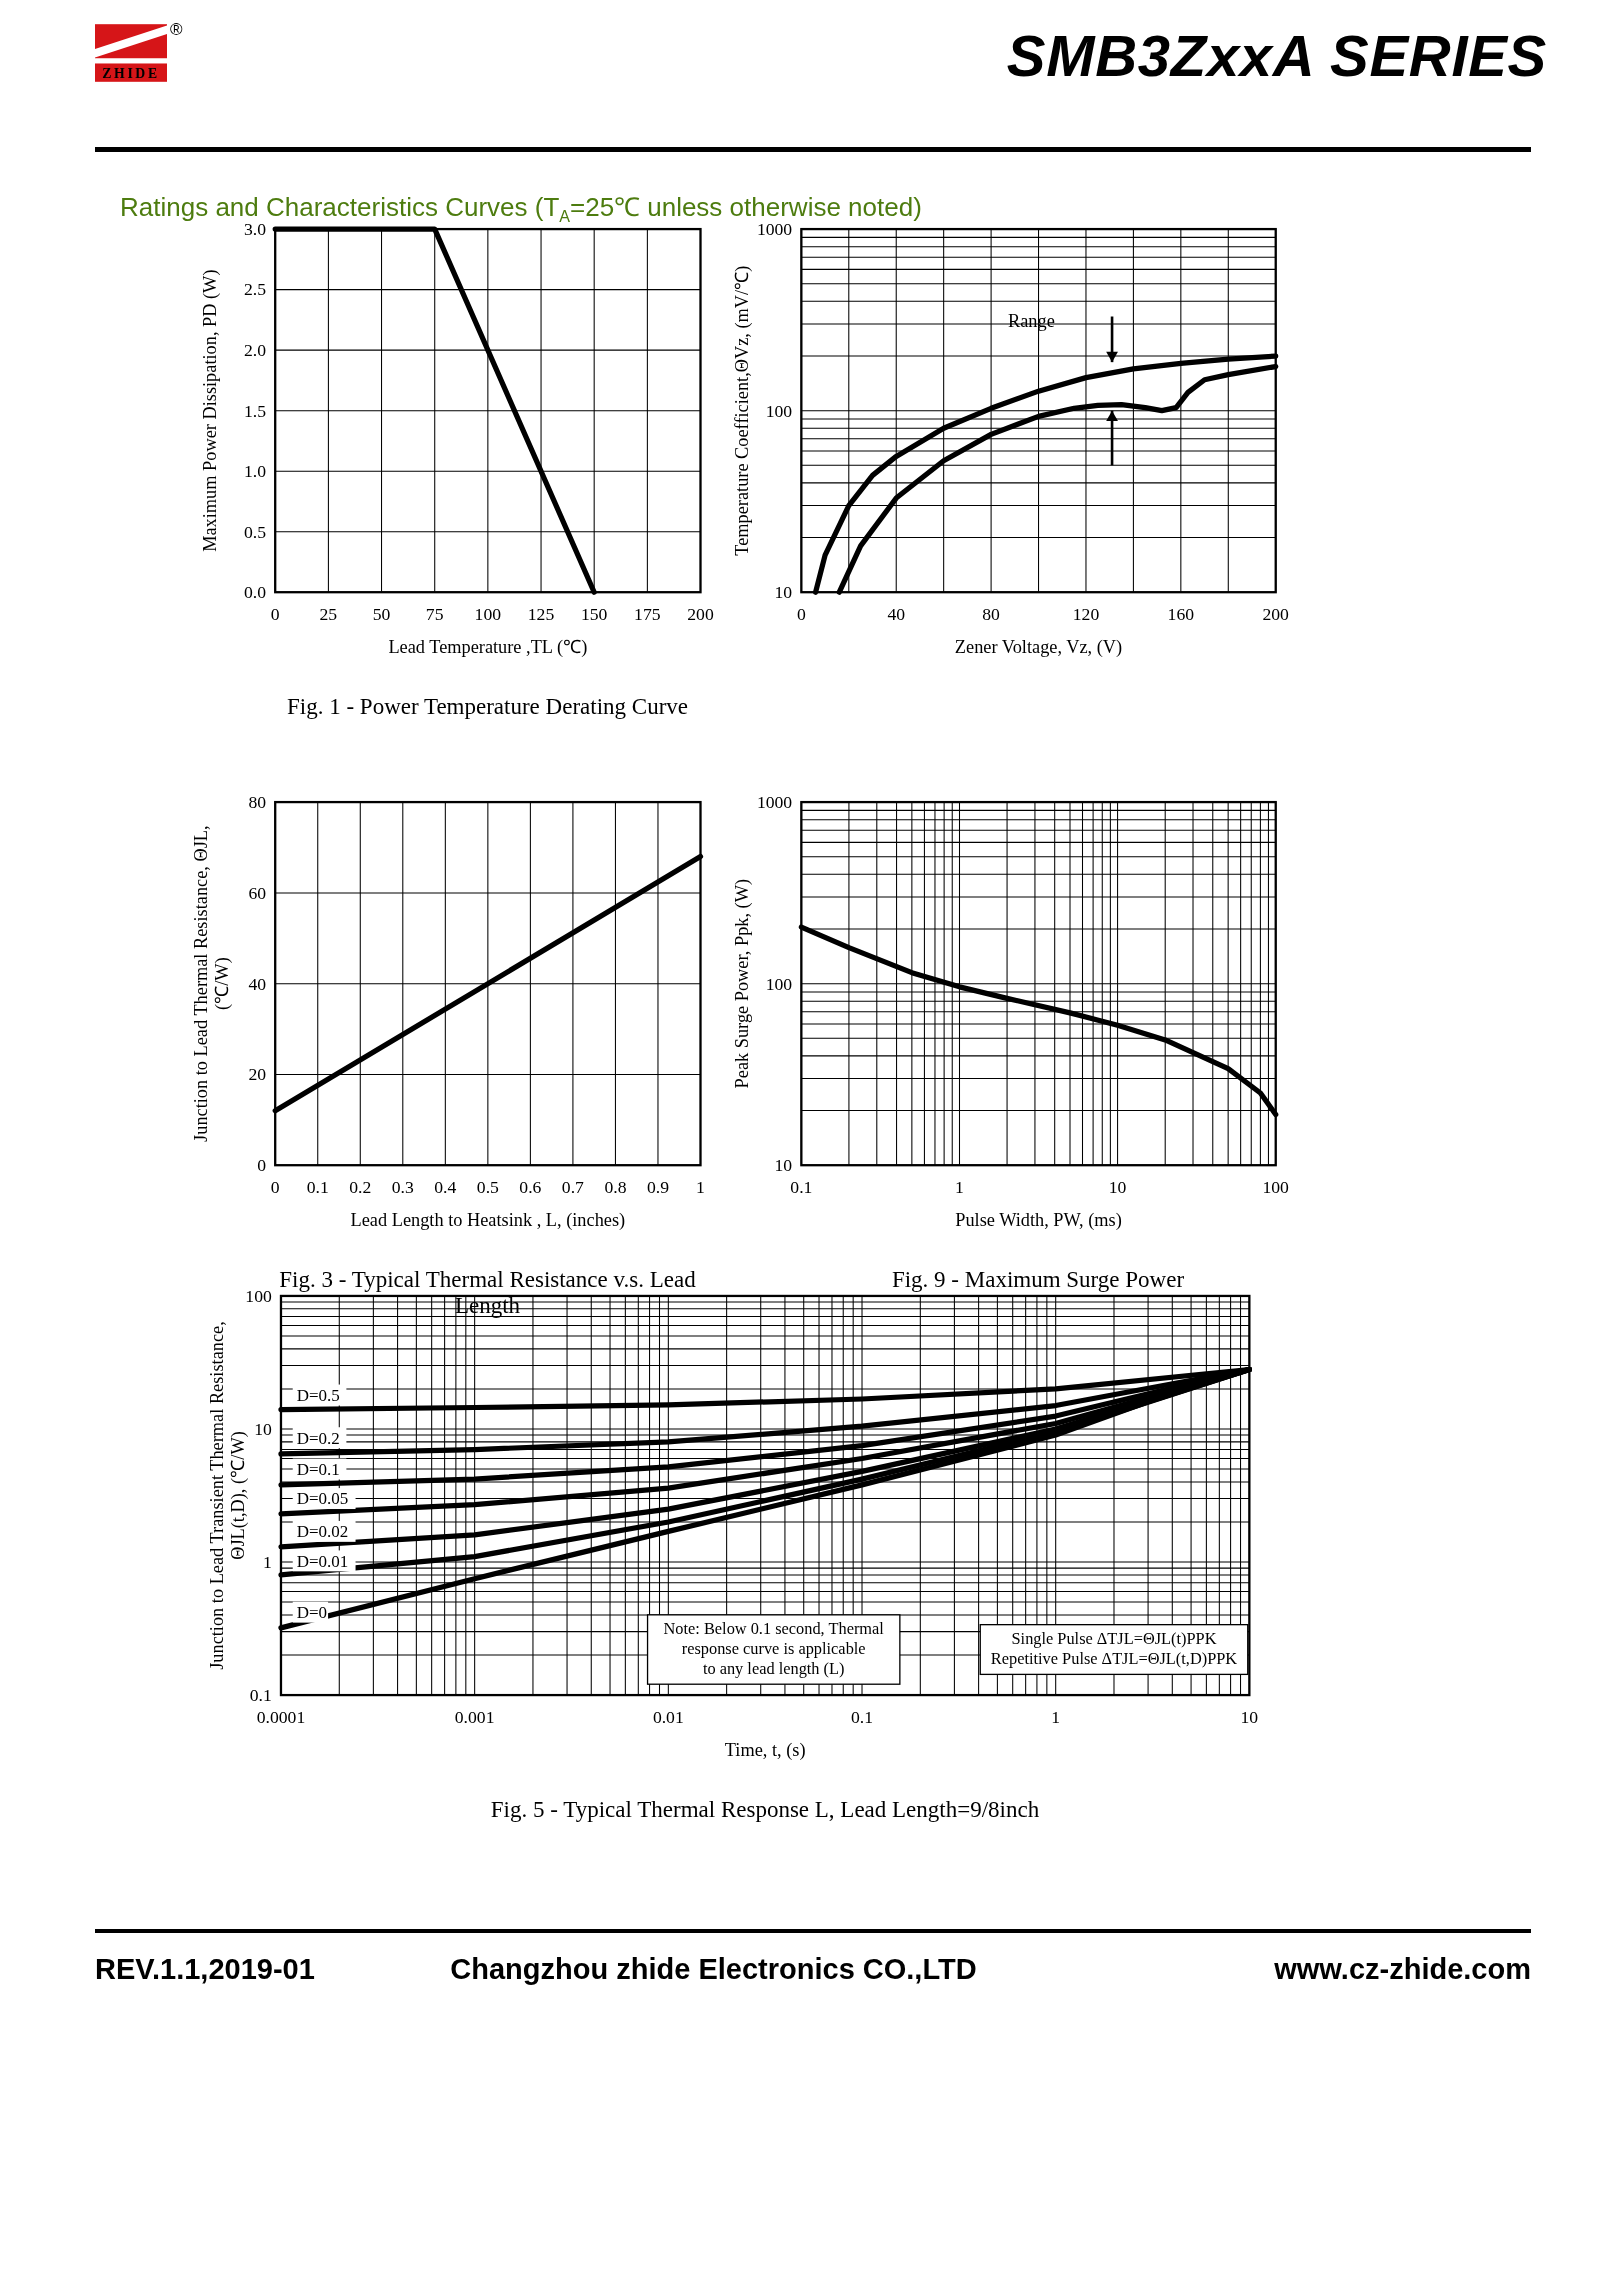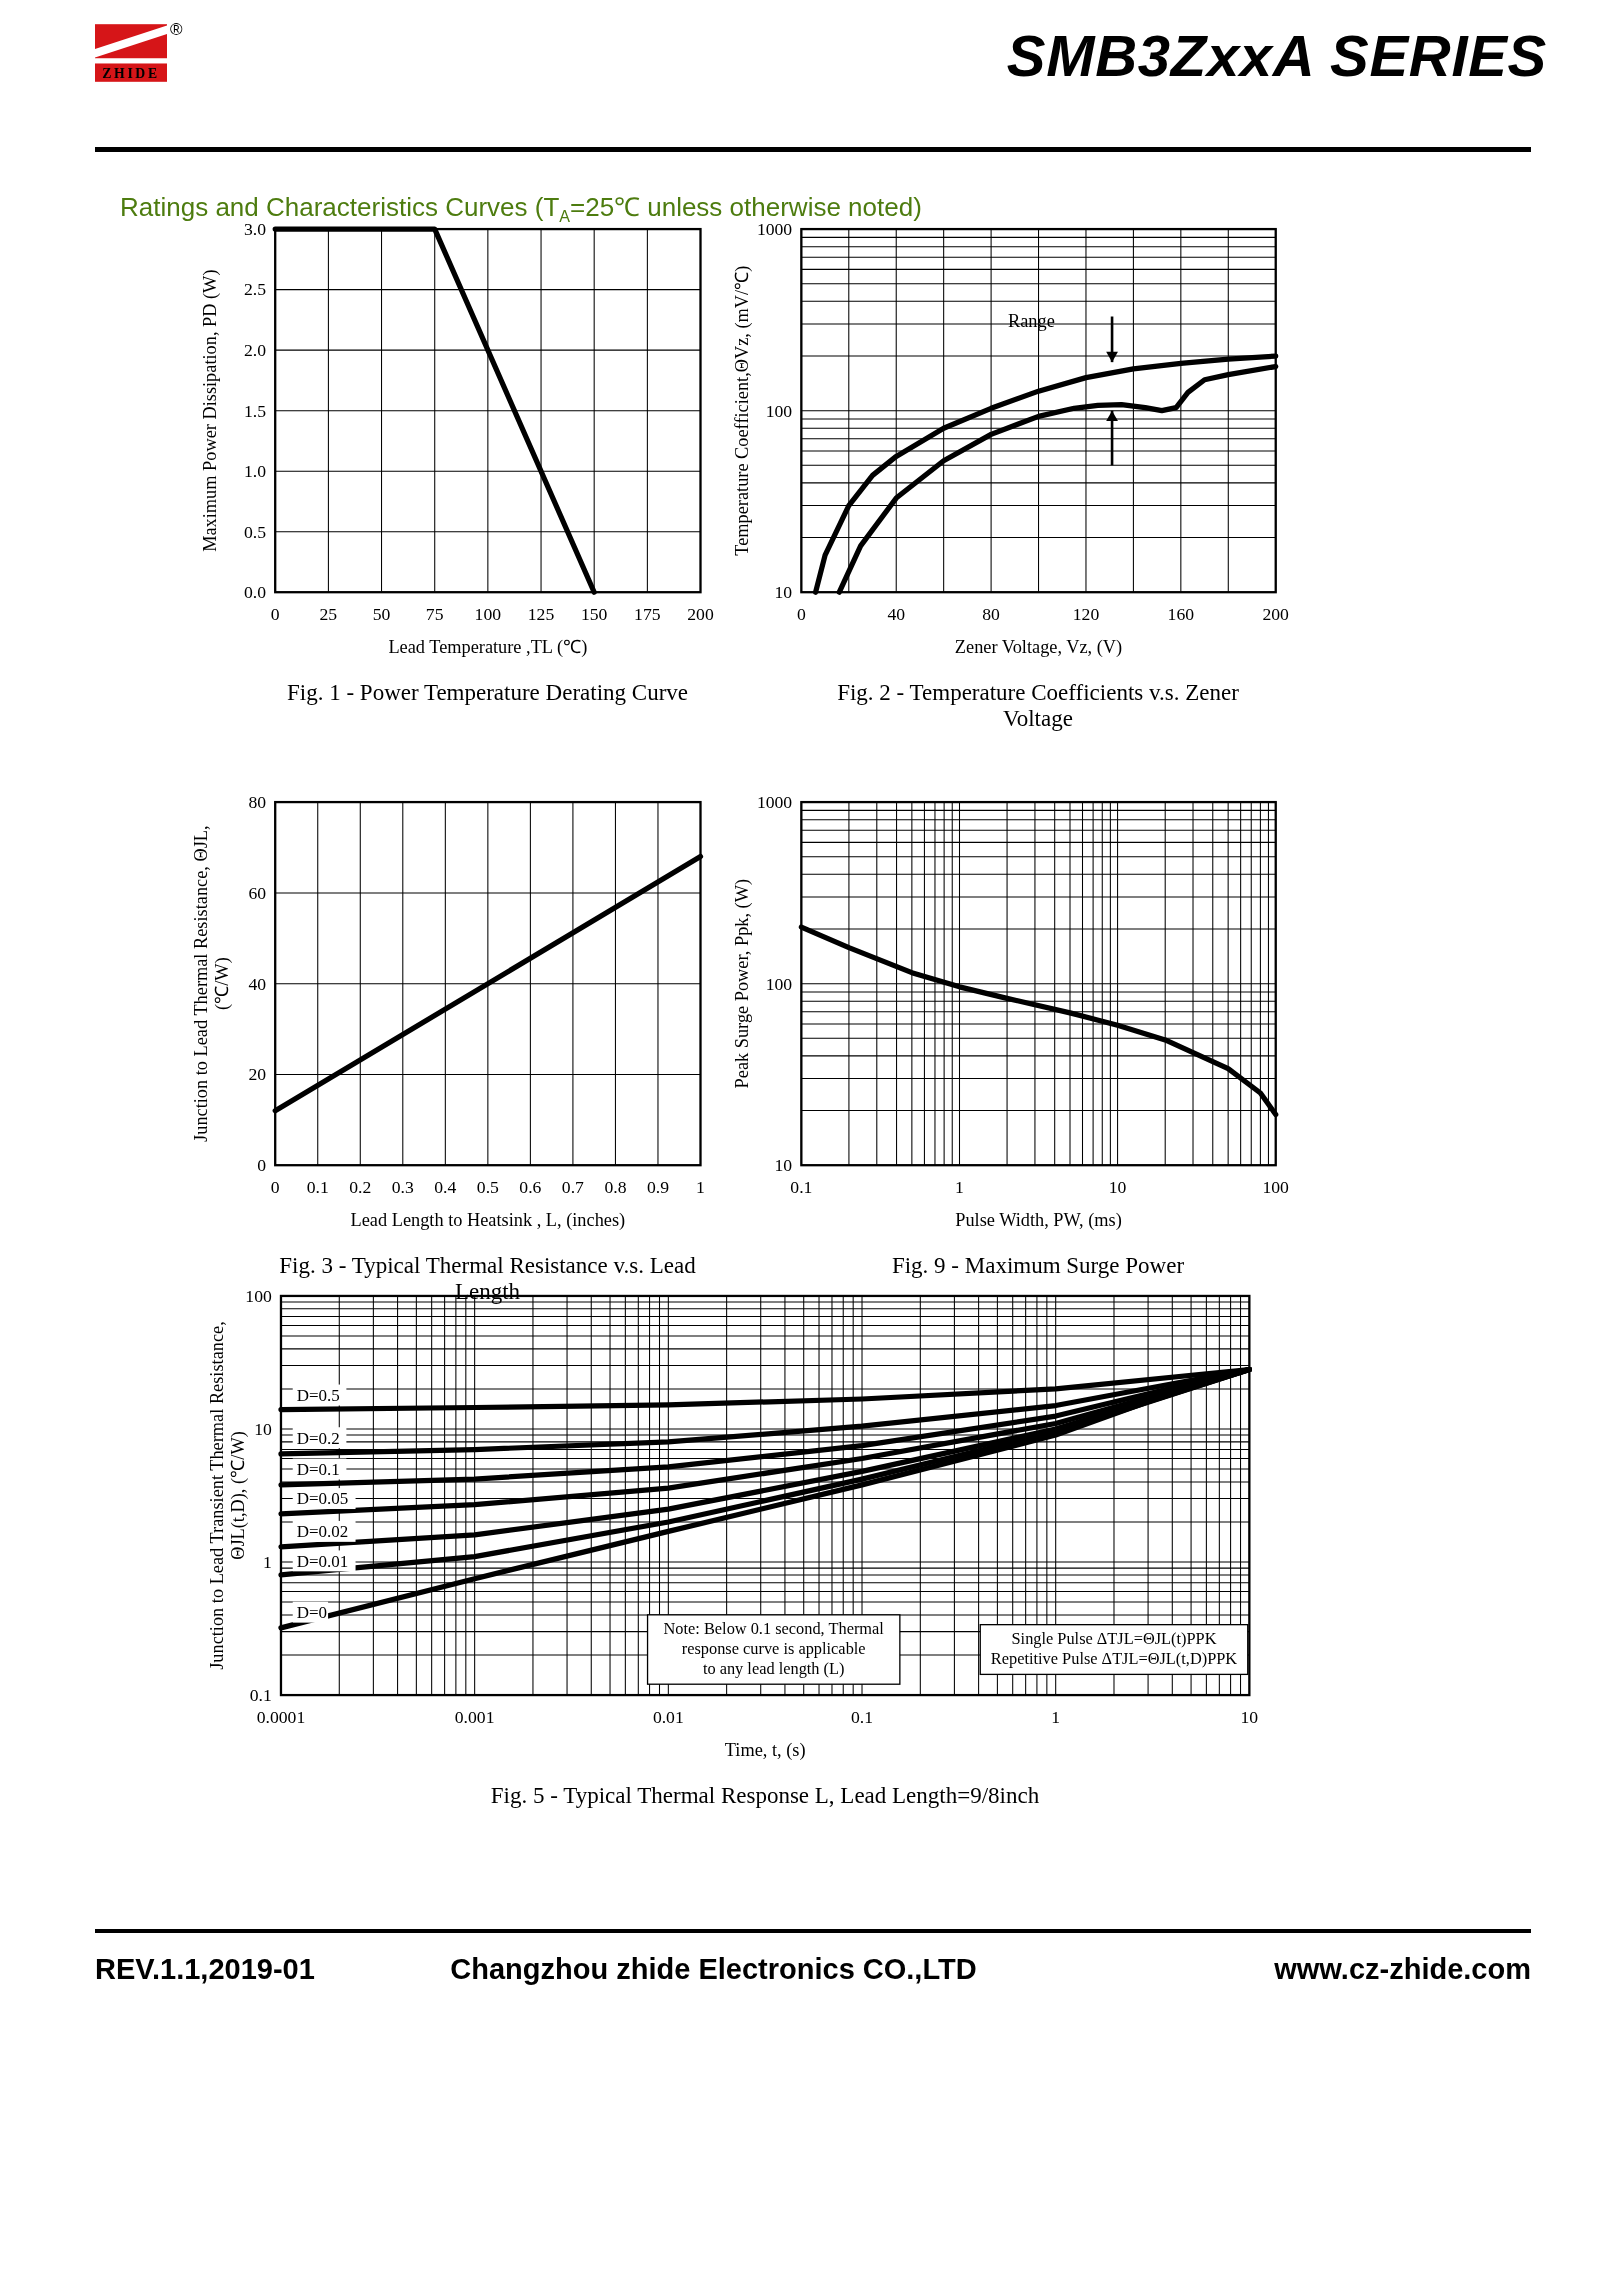--- a/index.html
+++ b/index.html
@@ -22,21 +22,21 @@
 
   .heading { position:absolute; left:120px; top:188px; font-size:26px; color:#4d7c0f; }
   .heading sub { font-size:0.62em; }
 
   
   .fig { position:absolute; }
   .fig svg { display:block; }
   svg text { font-family:"Liberation Serif", serif; fill:#000; }
   .caption {
     font-family:"Liberation Serif", serif; font-size:23px; text-align:center;
-    margin-top:6px; color:#000;
+    margin-top:20px; color:#000;
   }
   #f1 { left:190px;  top:216px; }
   #f2 { left:726px; top:216px; }
   #f3 { left:190px;  top:789px; }
   #f4 { left:726px; top:789px; }
   #f5 { left:209px;  top:1286px; }
   #f1 .caption, #f3 .caption { margin-left:85px; width:425px; }
   #f2 .caption, #f4 .caption { margin-left:75px; width:474px; }
   #f5 .caption { margin-left:72px; width:968px; }
 
@@ -152,21 +152,20 @@
         <text x="405" y="618" text-anchor="middle" font-size="27">80</text>
         <text x="550" y="618" text-anchor="middle" font-size="27">120</text>
         <text x="695" y="618" text-anchor="middle" font-size="27">160</text>
         <text x="840" y="618" text-anchor="middle" font-size="27">200</text>
         <text x="101" y="584" text-anchor="end" font-size="27">10</text>
         <text x="101" y="306.5" text-anchor="end" font-size="27">100</text>
         <text x="101" y="29" text-anchor="end" font-size="27">1000</text>
         <text x="477.5" y="668" text-anchor="middle" font-size="28">Zener Voltage, Vz, (V)</text>
         <text x="34" y="297.5" text-anchor="middle" font-size="28" transform="rotate(-90 34 297.5)">Temperature Coefficient,ΘVz, (mV/℃)</text>
       </svg>
-    <div class="caption">Fig. 2 - Temperature Coefficients v.s. Zener Voltage</div>
   </div>
 
   <div class="fig" id="f3">
     <svg viewBox="0 0 860 700" width="563" height="458">
         <line x1="130.0" y1="20" x2="130.0" y2="575" stroke="#000" stroke-width="1.6"></line>
         <line x1="195.0" y1="20" x2="195.0" y2="575" stroke="#000" stroke-width="1.6"></line>
         <line x1="260.0" y1="20" x2="260.0" y2="575" stroke="#000" stroke-width="1.6"></line>
         <line x1="325.0" y1="20" x2="325.0" y2="575" stroke="#000" stroke-width="1.6"></line>
         <line x1="390.0" y1="20" x2="390.0" y2="575" stroke="#000" stroke-width="1.6"></line>
         <line x1="455.0" y1="20" x2="455.0" y2="575" stroke="#000" stroke-width="1.6"></line>

